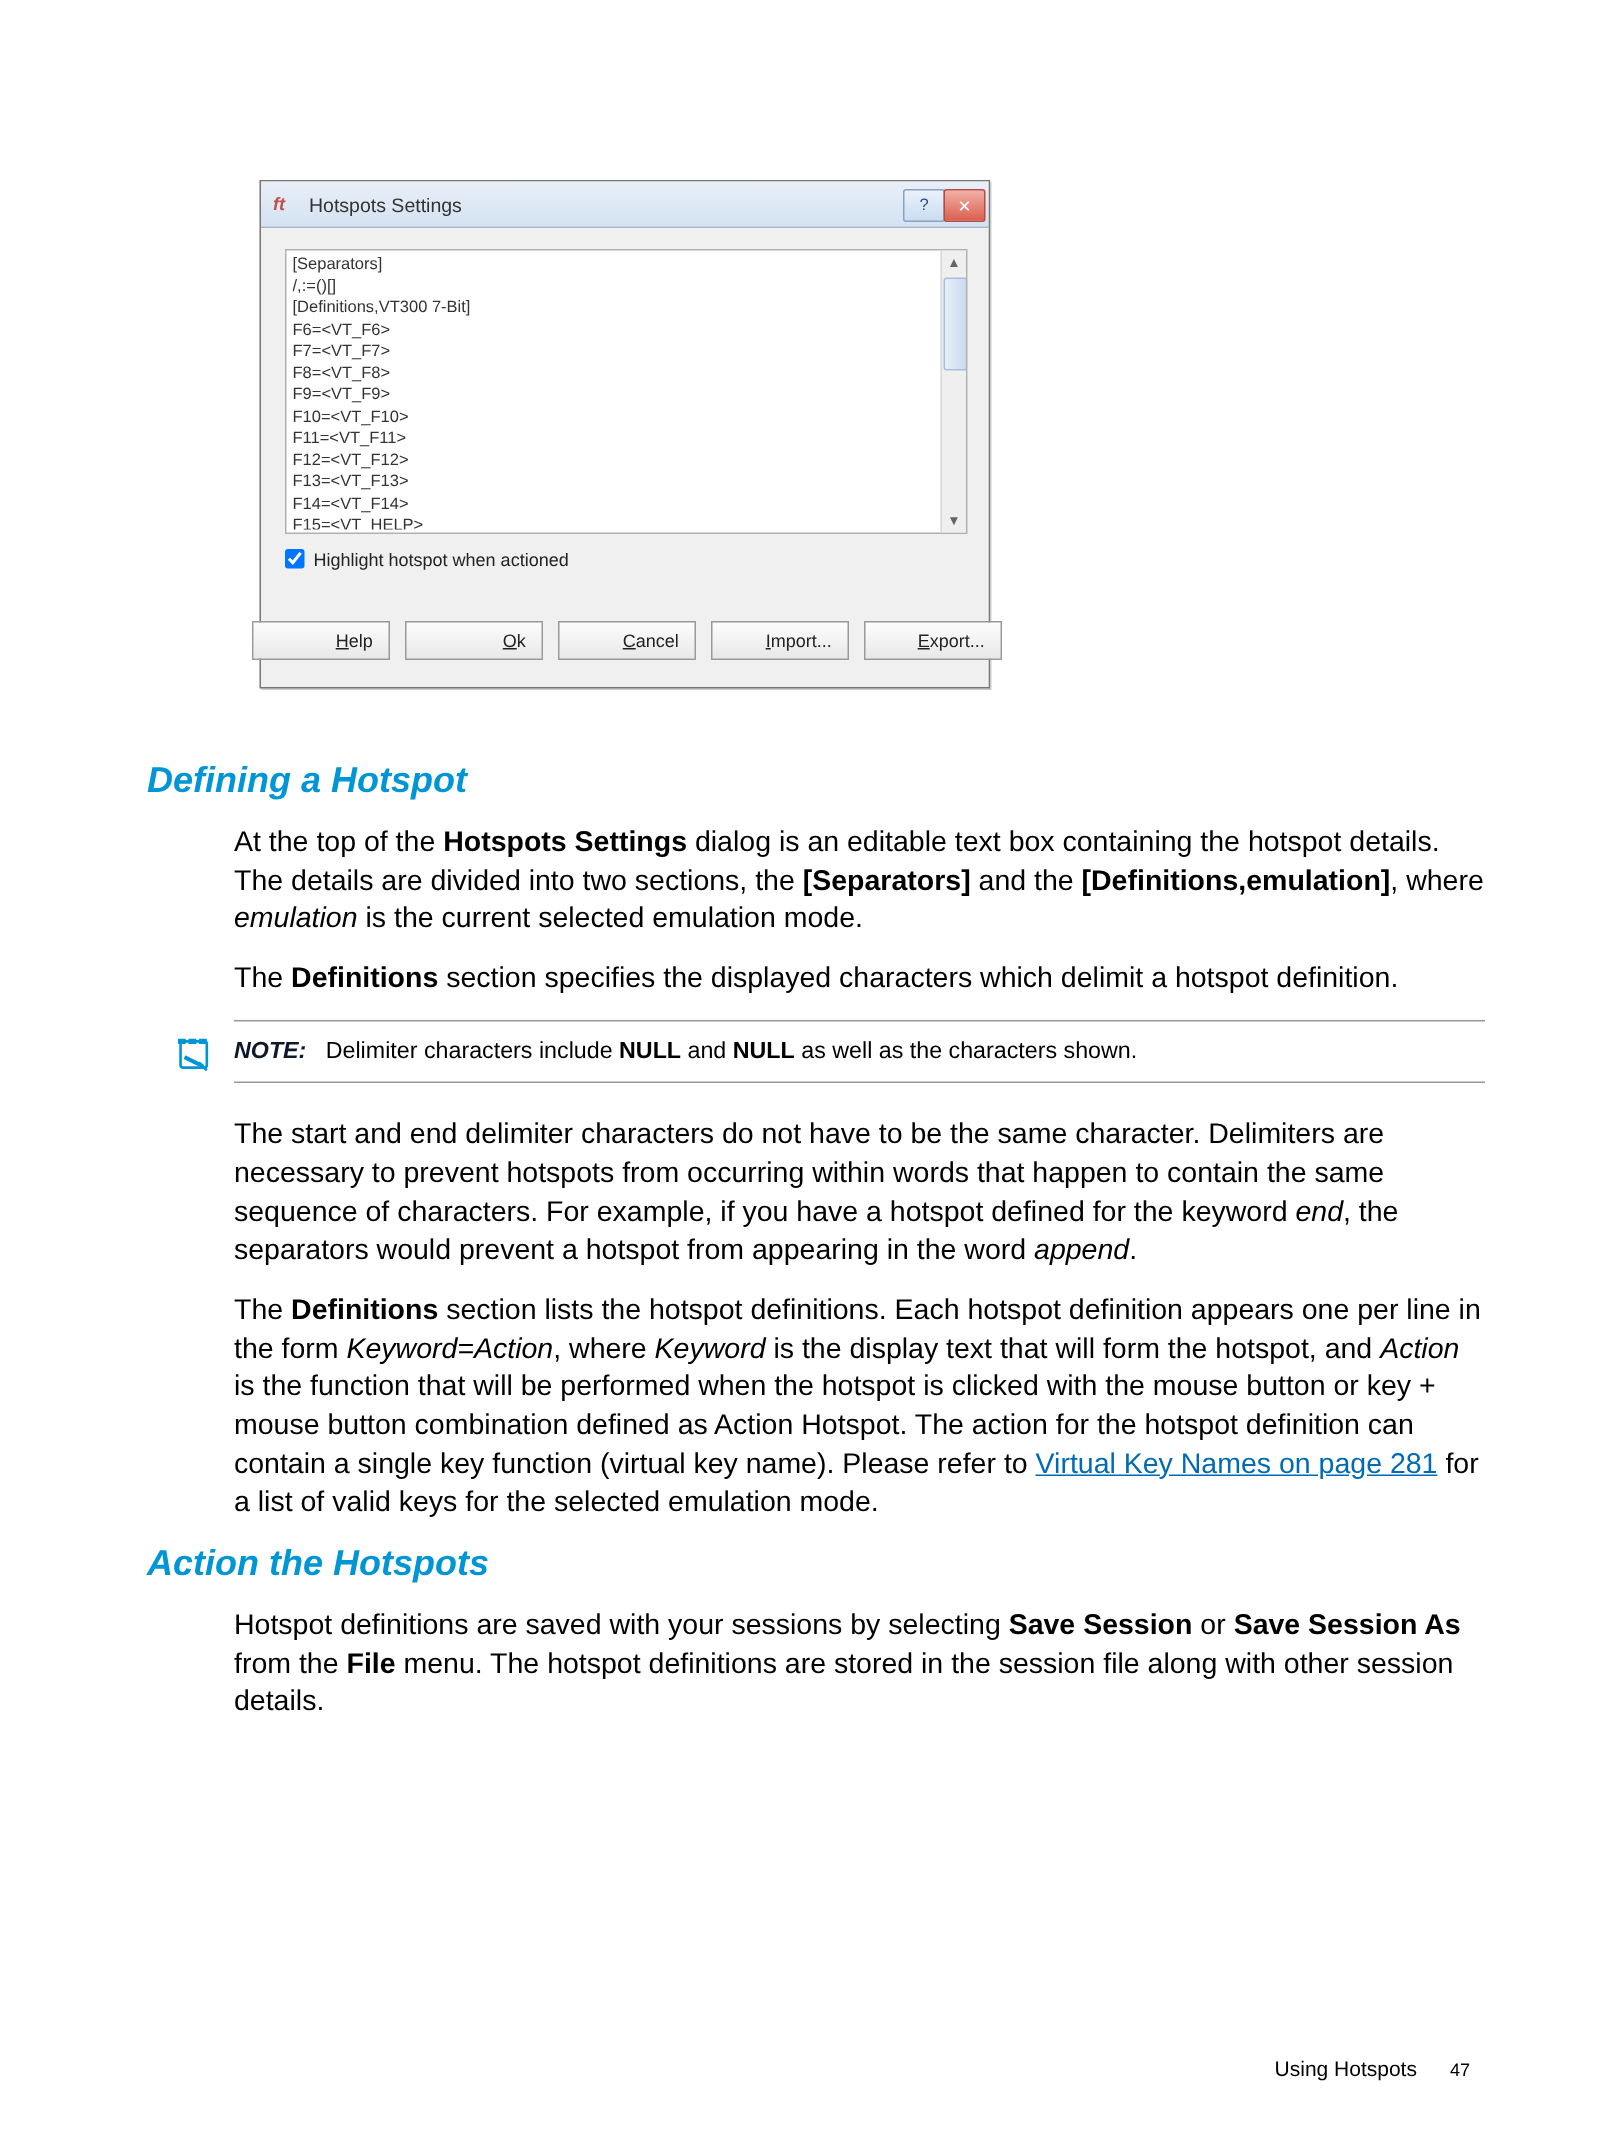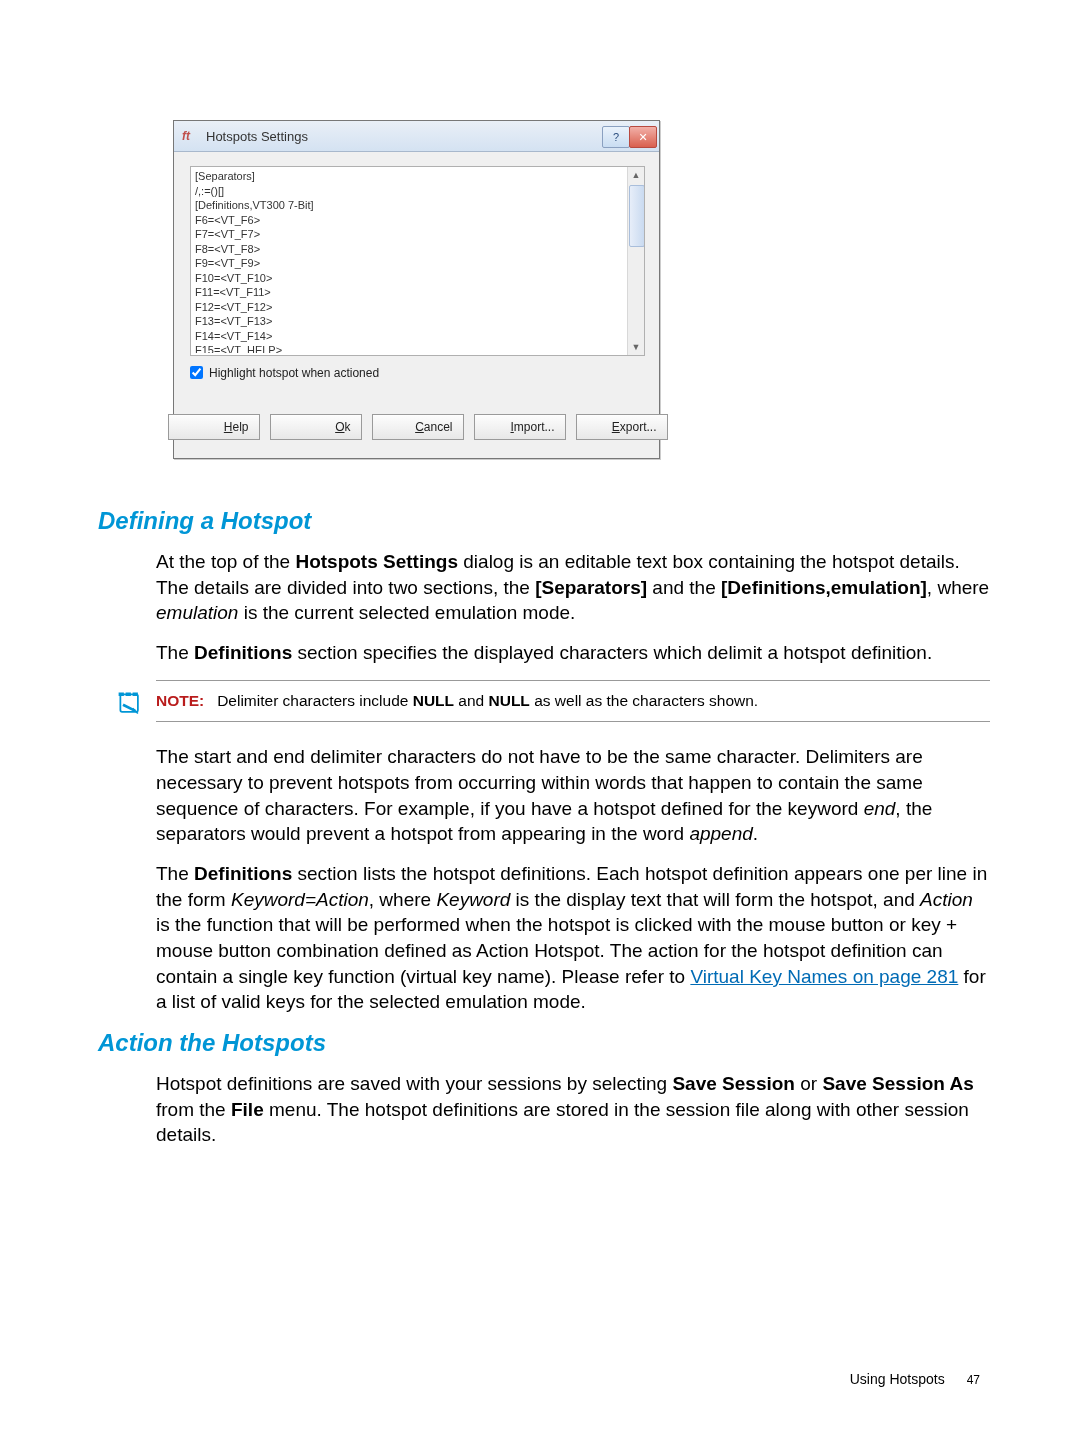--- a/index.html
+++ b/index.html
@@ -150,21 +150,21 @@
     position:relative;
     font-size:15.5px;
     line-height:1.35;
   }
   .note-icon {
     position:absolute; left:-40px; top:8px;
     width:28px; height:28px;
     color:#0096d6;
   }
   .note-icon svg { width:28px; height:28px; }
-  .note-label { font-weight:700; color:#b91c1c; }
+  .note-label { font-weight:700; color:#0f172a;font-style:italic; }
   .linklike { color:#006bb5; text-decoration:underline; }
   .footer {
     position:absolute;
     bottom:50px;
     right:100px;
     font-size:14px;
     color:#000;
     display:flex;
     align-items:baseline;
     gap:22px;

